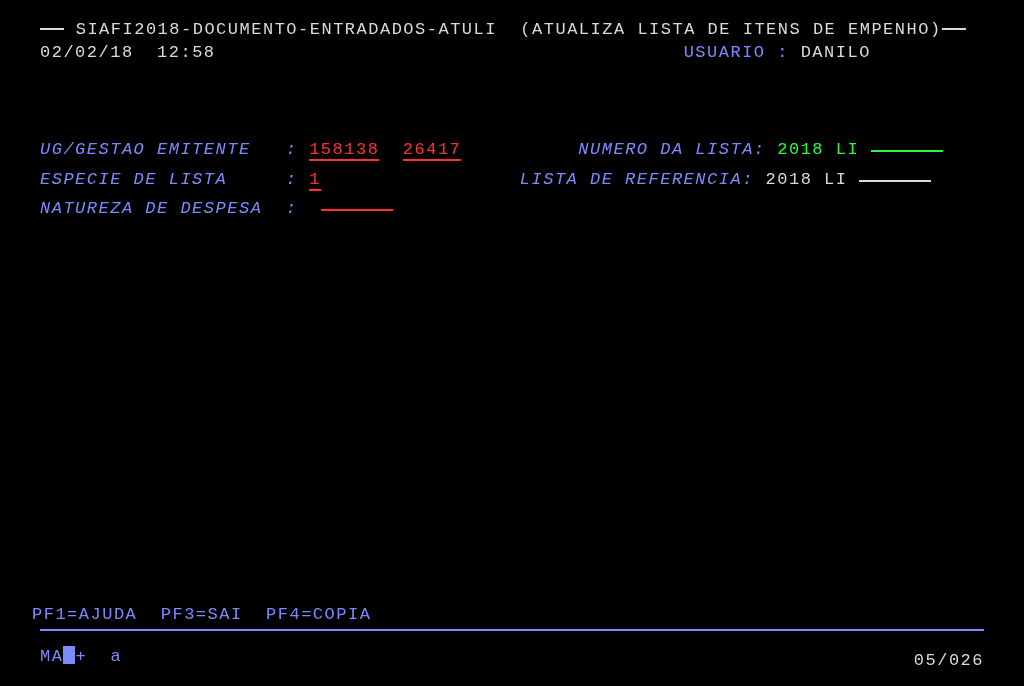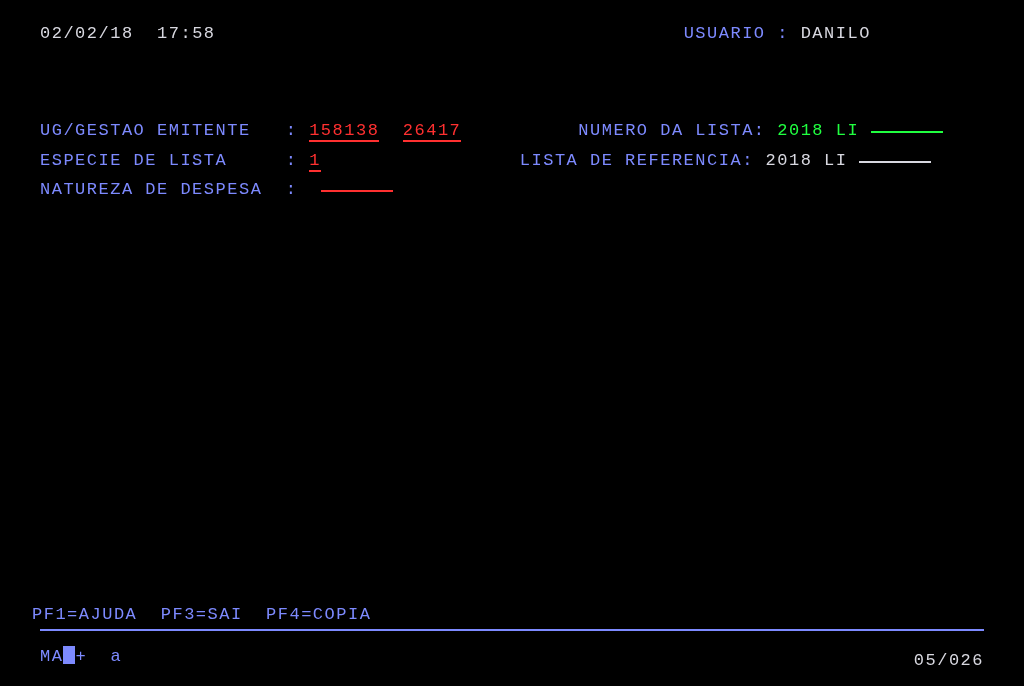--- a/index.html
+++ b/index.html
@@ -40,20 +40,21 @@
     .form-area {
       margin-top: 75px;
     }
     .form-row {
       white-space: pre;
       margin-bottom: 4px;
       line-height: 1.5;
     }
     .label {
       color: #7d8aff;
+      font-style: italic;
     }
     .value-red {
       color: #ff3030;
     }
     .value-green {
       color: #20ff40;
     }
     .value-white {
       color: #d8d8e0;
     }
@@ -138,21 +139,22 @@
       height: 2px;
       vertical-align: baseline;
       position: relative;
       top: -4px;
     }
   </style>
 </head>
 <body>
 
 <div class="container">
-  <div class="date-line"><span>02/02/18</span>  <span>17:58</span>                                        <span class="usuario-label">USUARIO :</span> <span>DANILO</span></div>
+  <div class="header-line"><span class="header-marker"></span> <span class="header-title">SIAFI2018-DOCUMENTO-ENTRADADOS-ATULI  (ATUALIZA LISTA DE ITENS DE EMPENHO)</span><span class="header-marker"></span></div>
+  <div class="date-line"><span>02/02/18</span>  <span>12:58</span>                                        <span class="usuario-label">USUARIO :</span> <span>DANILO</span></div>
 
   <div class="form-area">
     <div class="form-row"><span class="label">UG/GESTAO EMITENTE</span><span class="label">   : </span><span class="value-red underline-value">158138</span><span class="value-red">  </span><span class="value-red underline-value">26417</span><span>          </span><span class="label">NUMERO DA LISTA:</span><span> </span><span class="value-green">2018</span><span class="value-green"> </span><span class="value-green">LI</span><span> </span><span class="blank-green"></span></div>
 
     <div class="form-row"><span class="label">ESPECIE DE LISTA</span><span class="label">     : </span><span class="value-red underline-value">1</span><span>                 </span><span class="label">LISTA DE REFERENCIA:</span><span> </span><span class="value-white">2018</span><span class="value-white"> </span><span class="value-white">LI</span><span> </span><span class="blank-white"></span></div>
 
     <div class="form-row"><span class="label">NATUREZA DE DESPESA</span><span class="label">  :  </span><span class="blank-red"></span></div>
 
   </div>
 </div>

